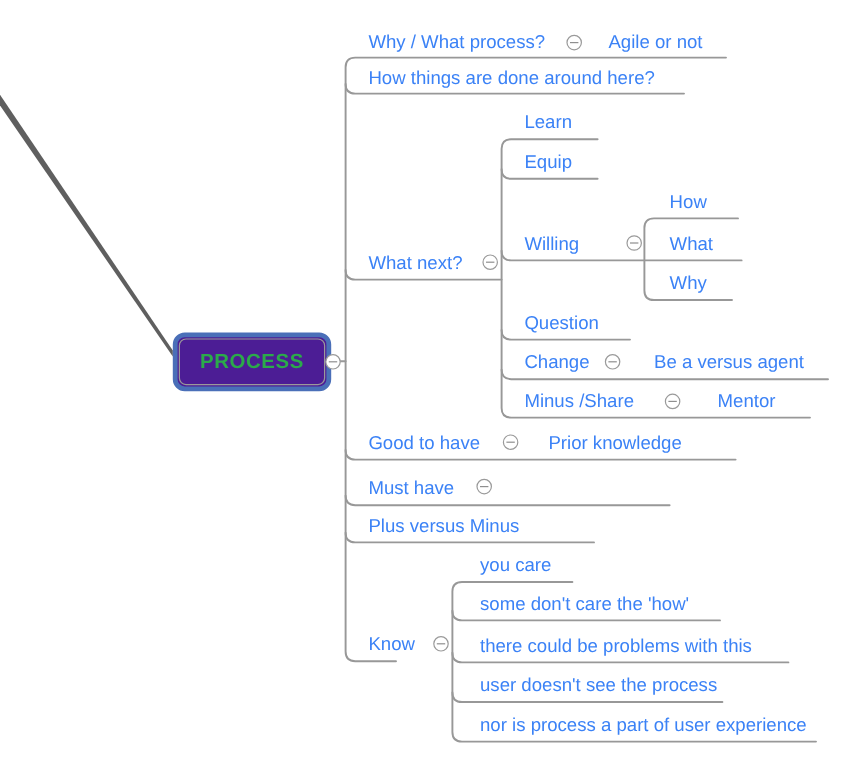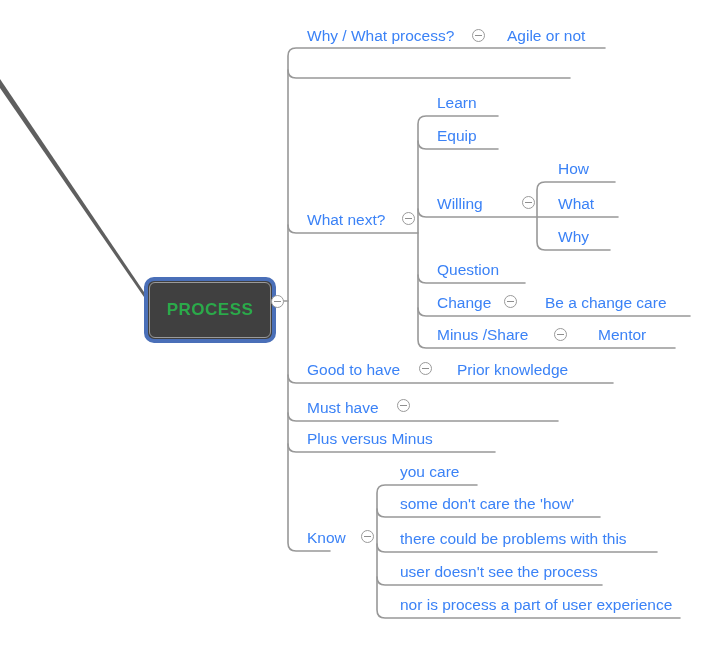--- a/index.html
+++ b/index.html
@@ -6,22 +6,22 @@
   #canvas{
     position:relative;width:712px;height:651px;overflow:hidden;background:#ffffff;
     font-family:"Liberation Sans","DejaVu Sans",sans-serif;
   }
   svg.links{position:absolute;left:0;top:0;}
   .node{
     position:absolute;white-space:nowrap;
     font-size:15.5px;line-height:20px;color:#3b82f6;cursor:default;
   }
   .root{
-    position:absolute;left:144px;top:277px;width:132px;height:66px;
-    box-sizing:border-box;border:4px solid #4a6fb8;border-radius:10px;background:#404040;
+    position:absolute;left:144px;top:277px;width:132px;height:49px;
+    box-sizing:border-box;border:4px solid #4a6fb8;border-radius:10px;background:#4c1d95;
   }
   .root-inner{
     position:absolute;left:1px;right:1px;top:1px;bottom:1px;
     border:1px solid #9a9a9a;border-radius:6px;
     display:flex;align-items:center;justify-content:center;
   }
   .root-label{
     font-size:17px;font-weight:bold;color:#2baa4a;letter-spacing:0.5px;
   }
   .collapse{
@@ -79,33 +79,34 @@
   </svg>
 
   <div class="root">
     <div class="root-inner">
       <span class="root-label">PROCESS</span>
     </div>
   </div>
 
   <div class="node" style="left:307px;top:26px">Why / What process?</div>
   <div class="node" style="left:507px;top:26px">Agile or not</div>
+  <div class="node" style="left:307px;top:56px">How things are done around here?</div>
   <div class="node" style="left:307px;top:210px">What next?</div>
   <div class="node" style="left:307px;top:360px">Good to have</div>
   <div class="node" style="left:457px;top:360px">Prior knowledge</div>
   <div class="node" style="left:307px;top:398px">Must have</div>
   <div class="node" style="left:307px;top:429px">Plus versus Minus</div>
   <div class="node" style="left:307px;top:528px">Know</div>
 
   <div class="node" style="left:437px;top:93px">Learn</div>
   <div class="node" style="left:437px;top:126px">Equip</div>
   <div class="node" style="left:437px;top:194px">Willing</div>
   <div class="node" style="left:437px;top:260px">Question</div>
   <div class="node" style="left:437px;top:293px">Change</div>
-  <div class="node" style="left:545px;top:293px">Be a change care</div>
+  <div class="node" style="left:545px;top:293px">Be a versus agent</div>
   <div class="node" style="left:437px;top:325px">Minus /Share</div>
   <div class="node" style="left:598px;top:325px">Mentor</div>
 
   <div class="node" style="left:558px;top:159px">How</div>
   <div class="node" style="left:558px;top:194px">What</div>
   <div class="node" style="left:558px;top:227px">Why</div>
 
   <div class="node" style="left:400px;top:462px">you care</div>
   <div class="node" style="left:400px;top:494px">some don't care the 'how'</div>
   <div class="node" style="left:400px;top:529px">there could be problems with this</div>

